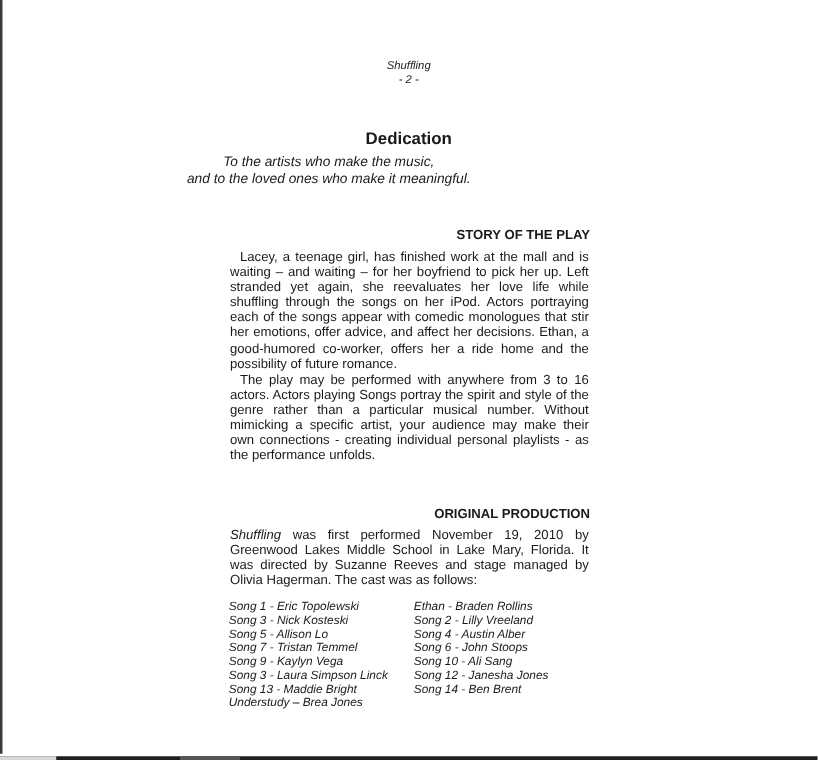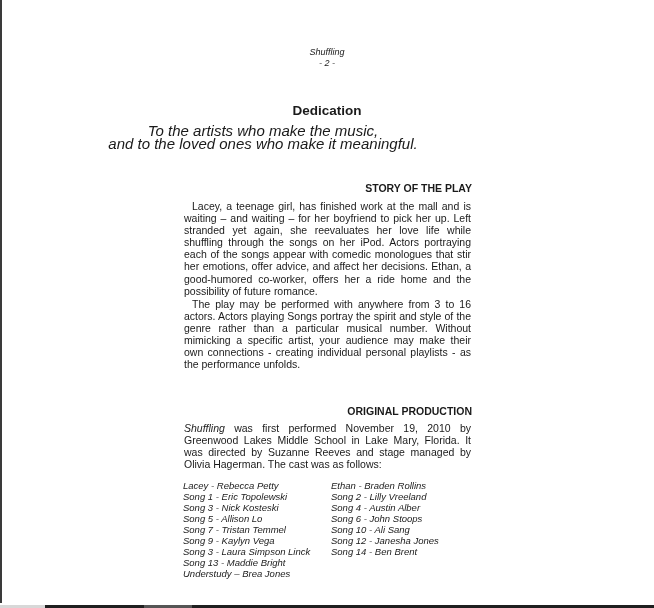--- a/index.html
+++ b/index.html
@@ -11,21 +11,21 @@
   .left-edge { position: absolute; left: 0; top: 0; width: 2px; height: 603px; background: #3a3a3a; }
   .bottom-bar { position: absolute; left: 0; top: 605px; width: 654px; height: 3px; background: #1f1f1f; }
   .bottom-bar .seg-light { position: absolute; left: 0; top: 0; width: 45px; height: 3px; background: #d8d8d8; }
   .bottom-bar .seg-gray { position: absolute; left: 144px; top: 0; width: 48px; height: 3px; background: #555555; }
 
   .running-head { position: absolute; left: 0; width: 654px; text-align: center; font-style: italic; font-size: 9px; line-height: 11px; top: 47px; }
   .running-page { top: 58px; }
 
   .col { position: absolute; left: 183px; width: 289px; }
   h2.ded { position: absolute; left: 0; width: 654px; top: 103px; margin: 0; text-align: center; font-size: 13.5px; font-weight: bold; }
-  .ded-text { position: absolute; left: 0; width: 526px; top: 124px; text-align: center; font-style: italic; font-size: 15px; line-height: 13px; }
+  .ded-text { position: absolute; left: 0; width: 526px; top: 124px; text-align: center; font-style: italic; font-size: 11px; line-height: 13px; }
 
   h3 { margin: 0; text-align: right; font-size: 10.5px; font-weight: bold; }
   .story-h { top: 182px; }
   .story { top: 199px; }
   .prod-h { top: 405px; }
   .prod { top: 421px; }
   p { margin: 1px; font-size: 10.5px; line-height: 12.1px; text-align: justify; text-indent: 8px; }
   .prod p { text-indent: 0; }
 
   .cast { position: absolute; left: 183px; top: 480px; width: 300px; font-style: italic; font-size: 9.5px; line-height: 11px; }
@@ -53,21 +53,20 @@
   <p>The play may be performed with anywhere from 3 to 16 actors. Actors playing Songs portray the spirit and style of the genre rather than a particular musical number. Without mimicking a specific artist, your audience may make their own connections - creating individual personal playlists - as the performance unfolds.</p>
 </div>
 
 <h3 class="col prod-h">ORIGINAL PRODUCTION</h3>
 <div class="col prod">
   <p><i>Shuffling</i><span> was first performed November 19, 2010 by Greenwood Lakes Middle School in Lake Mary, Florida. It was directed by Suzanne Reeves and stage managed by Olivia Hagerman. The cast was as follows:</span></p>
 </div>
 
 <div class="cast">
   <div class="c1">
-    <div>Lacey - Rebecca Petty</div>
     <div>Song 1 - Eric Topolewski</div>
     <div>Song 3 - Nick Kosteski</div>
     <div>Song 5 - Allison Lo</div>
     <div>Song 7 - Tristan Temmel</div>
     <div>Song 9 - Kaylyn Vega</div>
     <div>Song 3 - Laura Simpson Linck</div>
     <div>Song 13 - Maddie Bright</div>
     <div>Understudy – Brea Jones</div>
   </div>
   <div class="c2">

